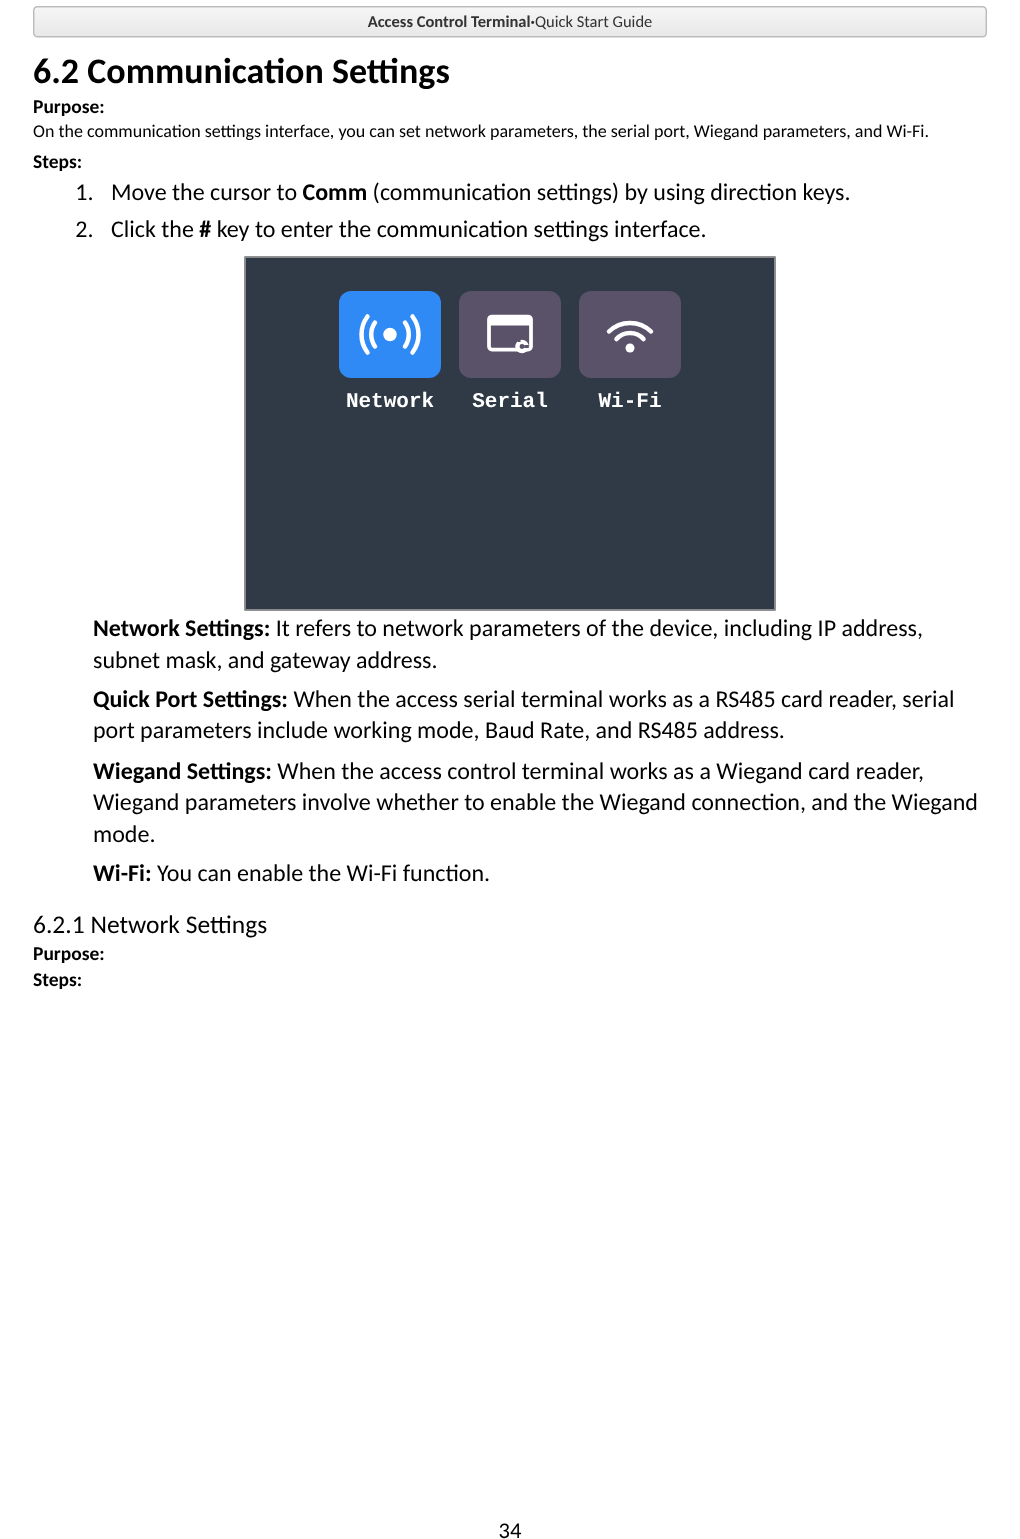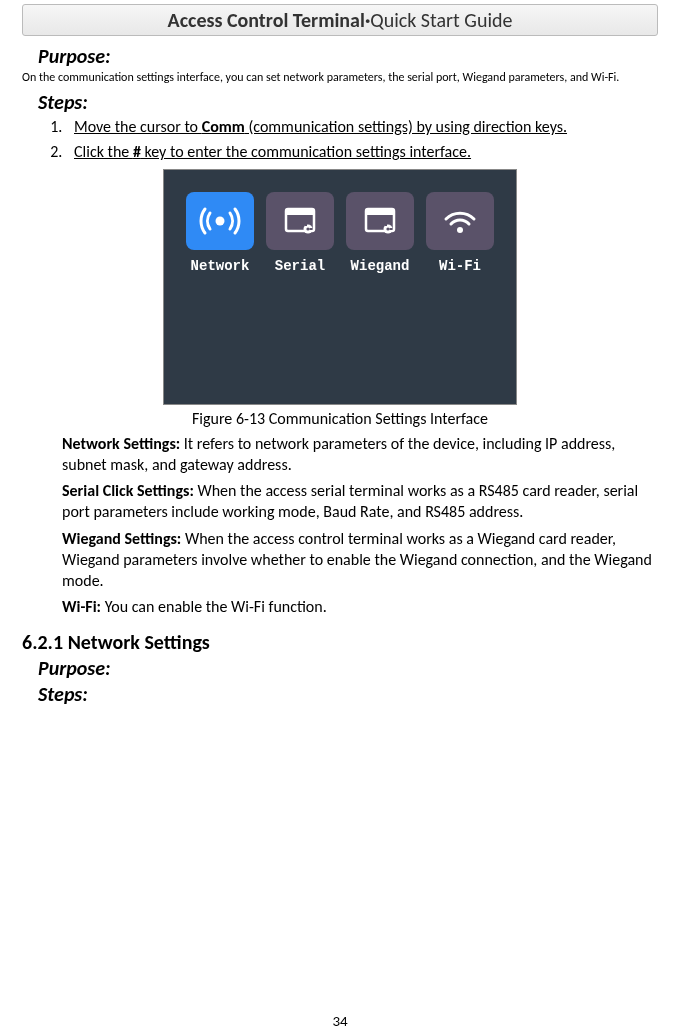--- a/index.html
+++ b/index.html
@@ -12,74 +12,72 @@
   .page {
     width: 680px;
     min-height: 1026px;
     padding: 0 22px 0 22px;
     box-sizing: border-box;
     position: relative;
   }
   .header-bar {
     margin: 4px 0 8px 0;
     text-align: center;
-    font-size: 20px;
+    font-size: 11px;
     font-weight: bold;
     color: #333;
     background: linear-gradient(#f6f6f6, #e8e8e8);
     border: 1px solid #bbb;
     border-radius: 3px;
     padding: 3px 0;
     font-family: Calibri, Arial, sans-serif;
   }
   .header-bar .light {
     font-weight: normal;
   }
   h2.section-heading {
     font-size: 24px;
     font-weight: bold;
     margin: 8px 0 2px 0;
   }
   .purpose-label, .steps-label {
-    font-style: italic;
-    font-weight: bold;
-    font-size: 20px;
-    margin: 2px 0 2px 16px;
+    font-weight: bold;
+    font-size: 13px;
+    margin: 2px 0 2px 0;
   }
   p.body-text {
     font-size: 12px;
     margin: 2px 0 4px 0;
     line-height: 1.3;
   }
   ol.steps {
     font-size: 16px;
     margin: 2px 0 6px 0;
     padding-left: 44px;
     line-height: 1.35;
   }
   ol.steps li {
     padding-left: 8px;
     margin-bottom: 4px;
-    text-decoration: underline;
   }
   .bold { font-weight: bold; }
   .figure-caption {
     text-align: center;
     font-size: 16px;
     margin: 4px 0 6px 0;
   }
   .defs {
     margin-left: 40px;
     font-size: 16px;
     line-height: 1.3;
   }
   .defs p { margin: 3px 0 6px 0; }
   h3.subsection-heading {
-    font-size: 20px;
-    font-weight: bold;
+    font-size: 17px;
+    font-weight: normal;
     margin: 12px 0 2px 0;
   }
   .page-number {
     position: absolute;
     bottom: 0;
     left: 0;
     width: 100%;
     text-align: center;
     font-size: 15px;
   }
@@ -126,20 +124,24 @@
 </style>
 </head>
 <body>
 
 <div class="page">
 
   <div class="header-bar">
     <span>Access Control Terminal</span><span>·</span><span class="light">Quick Start Guide</span>
   </div>
 
+  <h2 class="section-heading">
+    <span>6.2</span>
+    <span>Communication Settings</span>
+  </h2>
 
   <div class="purpose-label">Purpose:</div>
   <p class="body-text">On the communication settings interface, you can set network parameters, the serial port, Wiegand parameters, and Wi-Fi.</p>
 
   <div class="steps-label">Steps:</div>
   <ol class="steps">
     <li>
       <span>Move the cursor to </span><span class="bold">Comm</span><span> (communication settings) by using direction keys.</span>
     </li>
     <li>
@@ -170,56 +172,39 @@
             <rect x="8" y="6" width="28" height="6" fill="#fff"></rect>
             <circle cx="30" cy="26" r="4.5" fill="#fff"></circle>
             <circle cx="30" cy="26" r="1.6" fill="#5a5269"></circle>
             <rect x="27" y="20" width="2" height="3" fill="#5a5269"></rect>
             <rect x="31.5" y="25" width="3" height="2" fill="#5a5269"></rect>
           </svg>
         </div>
         <div class="label">Serial</div>
       </div>
 
-      <div class="tile dim">
-        <div class="iconbox">
-          <svg width="44" height="36" viewBox="0 0 44 36">
-            <rect x="8" y="6" width="28" height="22" rx="2" fill="none" stroke="#fff" stroke-width="2.5"></rect>
-            <rect x="8" y="6" width="28" height="6" fill="#fff"></rect>
-            <circle cx="30" cy="26" r="4.5" fill="#fff"></circle>
-            <circle cx="30" cy="26" r="1.6" fill="#5a5269"></circle>
-            <rect x="27" y="20" width="2" height="3" fill="#5a5269"></rect>
-            <rect x="31.5" y="25" width="3" height="2" fill="#5a5269"></rect>
-          </svg>
-        </div>
-        <div class="label">Wiegand</div>
-      </div>
 
       <div class="tile dim">
         <div class="iconbox">
           <svg width="44" height="36" viewBox="0 0 44 36">
             <path d="M8 16 A20 20 0 0 1 36 16" stroke="#fff" stroke-width="3" fill="none" stroke-linecap="round"></path>
             <path d="M13 21 A12 12 0 0 1 31 21" stroke="#fff" stroke-width="3" fill="none" stroke-linecap="round"></path>
             <circle cx="22" cy="27" r="3" fill="#fff"></circle>
           </svg>
         </div>
         <div class="label">Wi-Fi</div>
       </div>
 
     </div>
   </div>
 
-  <div class="figure-caption">
-    <span>Figure 6-13</span>
-    <span>Communication Settings Interface</span>
-  </div>
 
   <div class="defs">
     <p><span class="bold">Network Settings:</span><span> It refers to network parameters of the device, including IP address, subnet mask, and gateway address.</span></p>
-    <p><span class="bold">Serial Click Settings:</span><span> When the access serial terminal works as a RS485 card reader, serial port parameters include working mode, Baud Rate, and RS485 address.</span></p>
+    <p><span class="bold">Quick Port Settings:</span><span> When the access serial terminal works as a RS485 card reader, serial port parameters include working mode, Baud Rate, and RS485 address.</span></p>
     <p><span class="bold">Wiegand Settings:</span><span> When the access control terminal works as a Wiegand card reader, Wiegand parameters involve whether to enable the Wiegand connection, and the Wiegand mode.</span></p>
     <p><span class="bold">Wi-Fi:</span><span> You can enable the Wi-Fi function.</span></p>
   </div>
 
   <h3 class="subsection-heading">
     <span>6.2.1</span>
     <span>Network Settings</span>
   </h3>
 
   <div class="purpose-label">Purpose:</div>

